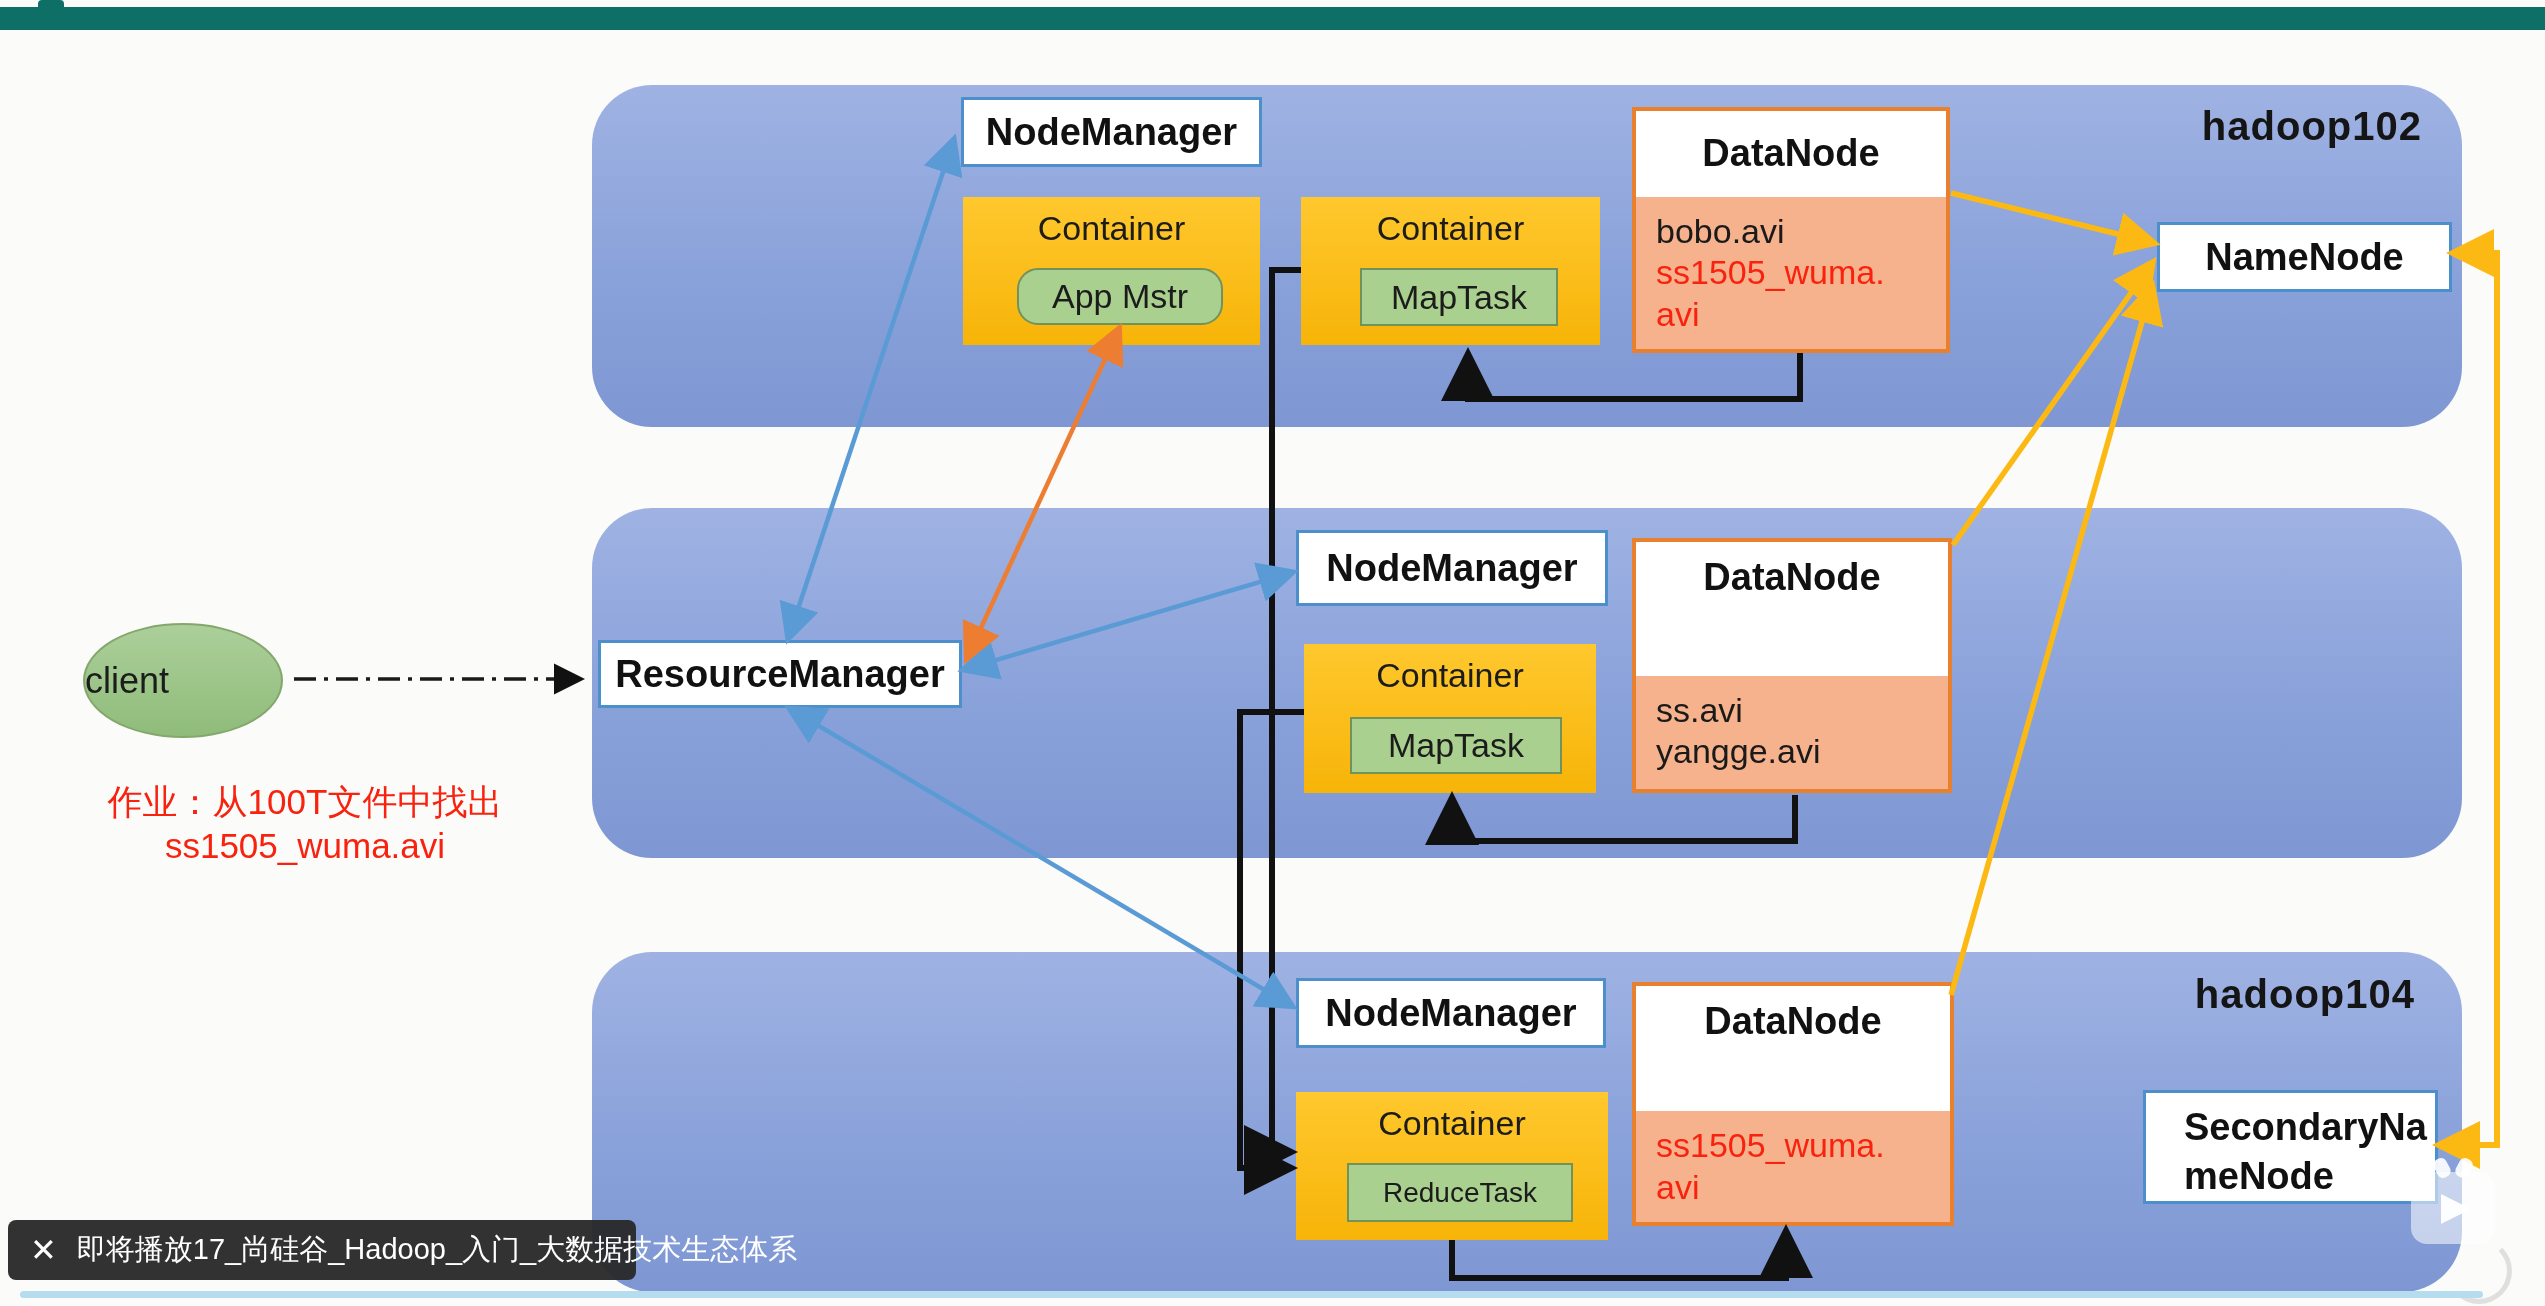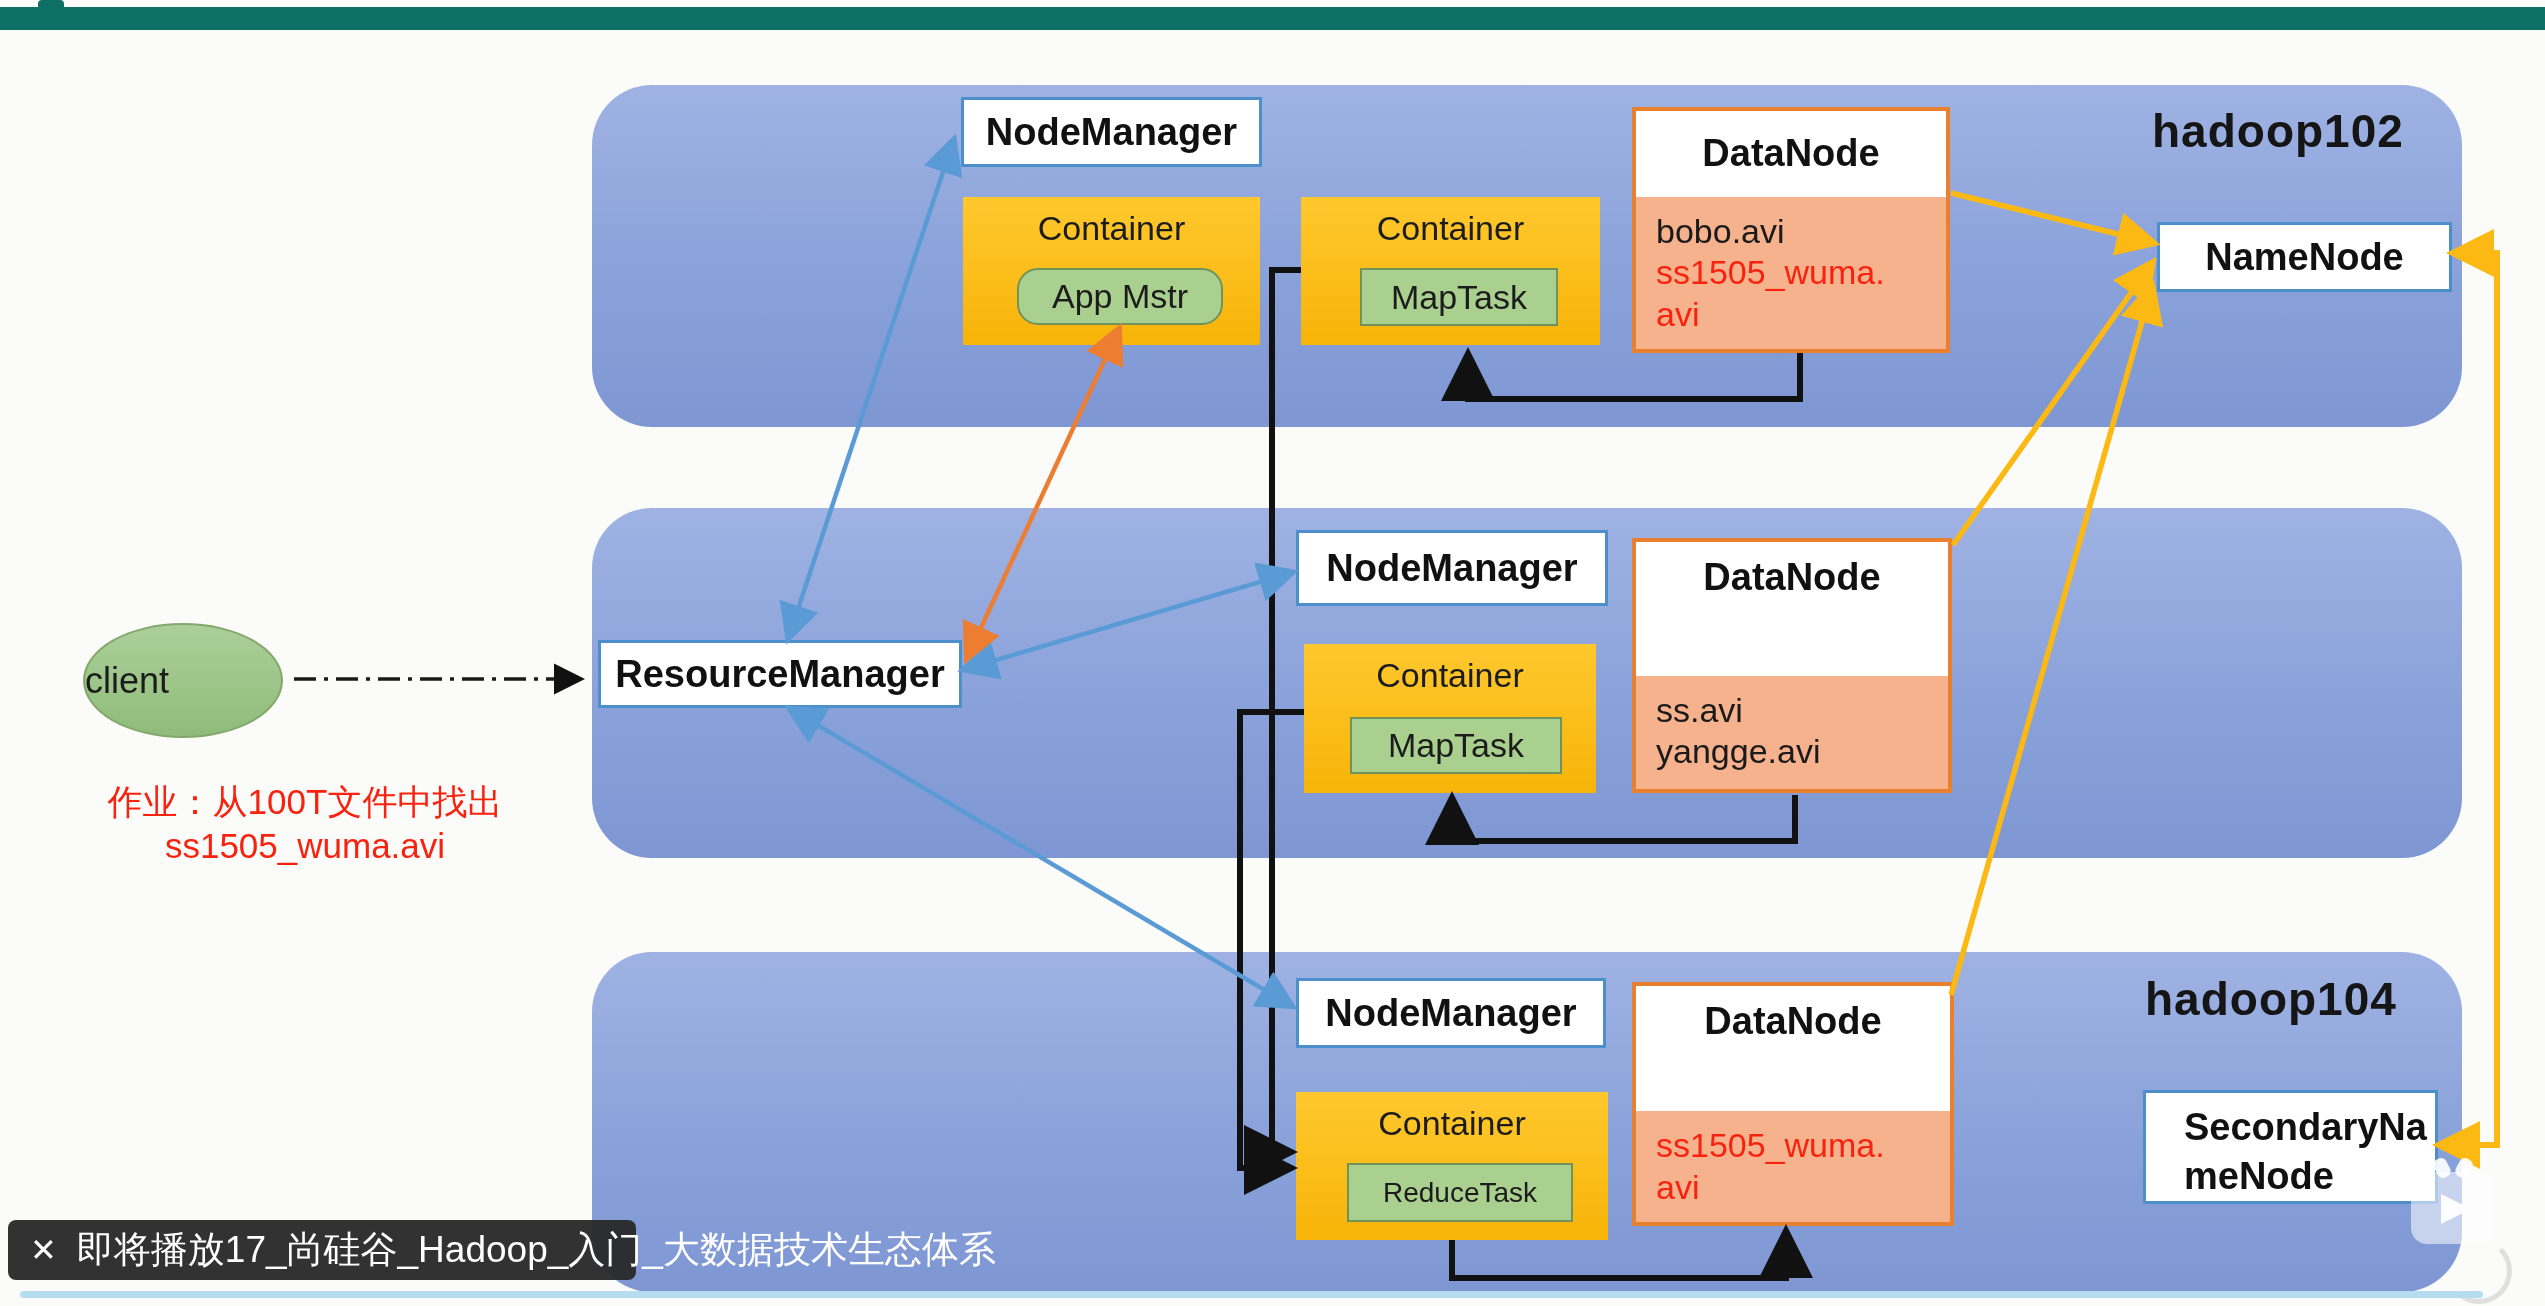--- a/index.html
+++ b/index.html
@@ -7,22 +7,22 @@
     position:relative;width:2545px;height:1306px;overflow:hidden;
     background:#fbfbfa;font-family:"Liberation Sans","DejaVu Sans",sans-serif;
     -webkit-font-smoothing:antialiased;
   }
   
   .top-bar{position:absolute;left:0;top:7px;width:2545px;height:23px;background:#0e6f66;}
   .top-notch{position:absolute;left:38px;top:0;width:26px;height:8px;background:#0e6f66;border-radius:4px 4px 0 0;}
   
   .band{position:absolute;left:592px;width:1870px;border-radius:60px;
         background:linear-gradient(180deg,#9fb2e3 0%,#8aa2da 55%,#7e97d3 100%);}
-  .band-label{position:absolute;width:270px;text-align:left;font-weight:bold;
-              font-size:46px;color:#151515;letter-spacing:1px;}
+  .band-label{position:absolute;width:270px;text-align:right;font-weight:bold;
+              font-size:40px;color:#151515;letter-spacing:1px;}
   
   .wbox{position:absolute;background:#ffffff;border:3px solid #4d8fcb;box-sizing:border-box;
         display:flex;align-items:center;justify-content:center;
         font-weight:bold;font-size:38px;color:#111;}
   
   .ybox{position:absolute;background:linear-gradient(180deg,#ffc82e 0%,#f7b408 100%);
         box-sizing:border-box;text-align:center;}
   .ybox .ylabel{margin-top:12px;font-size:34px;color:#1c1c1c;}
   .gbox{position:absolute;background:#a9d08e;border:2px solid #71935b;box-sizing:border-box;
         display:flex;align-items:center;justify-content:center;font-size:34px;color:#1c1c1c;}
@@ -41,21 +41,21 @@
           display:flex;align-items:center;font-size:36px;color:#1c1c1c;box-sizing:border-box;}
   
   .job-note{position:absolute;left:80px;top:780px;width:450px;text-align:center;
             color:#f8220f;font-size:35px;line-height:1.25;}
   
   .wires{position:absolute;left:0;top:0;width:2545px;height:1306px;pointer-events:none;}
   
   .toast{position:absolute;left:8px;top:1220px;width:628px;height:60px;background:rgba(42,42,42,0.96);
          border-radius:8px;display:flex;align-items:center;gap:20px;padding-left:22px;box-sizing:border-box;}
   .toast-x{color:#ffffff;font-size:32px;font-weight:bold;cursor:default;line-height:1;}
-  .toast-text{color:#ffffff;font-size:37px;white-space:nowrap;}
+  .toast-text{color:#ffffff;font-size:29px;white-space:nowrap;}
   
   .progress{position:absolute;left:20px;top:1291px;width:2463px;height:7px;background:#b5dcef;border-radius:4px;}
   
   .tv{position:absolute;left:2411px;top:1156px;width:84px;height:92px;}
   .tv .ant{position:absolute;width:14px;height:20px;background:rgba(255,255,255,0.9);border-radius:6px;}
   .tv .ant.l{left:24px;top:2px;transform:rotate(-28deg);}
   .tv .ant.r{left:46px;top:2px;transform:rotate(28deg);}
   .tv .body{position:absolute;left:0;top:16px;width:84px;height:72px;border-radius:16px;
             background:rgba(255,255,255,0.55);}
   .tv .tri{position:absolute;left:30px;top:36px;width:30px;height:34px;background:rgba(255,255,255,0.97);

